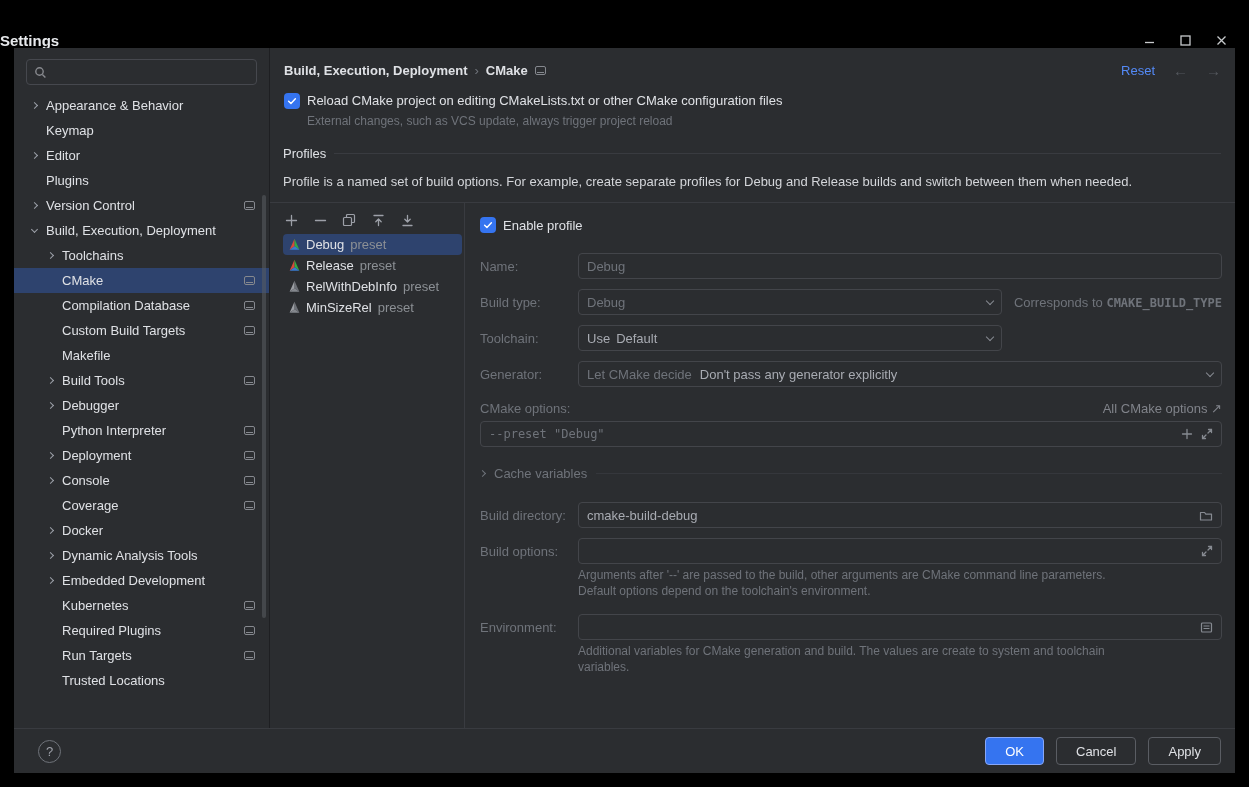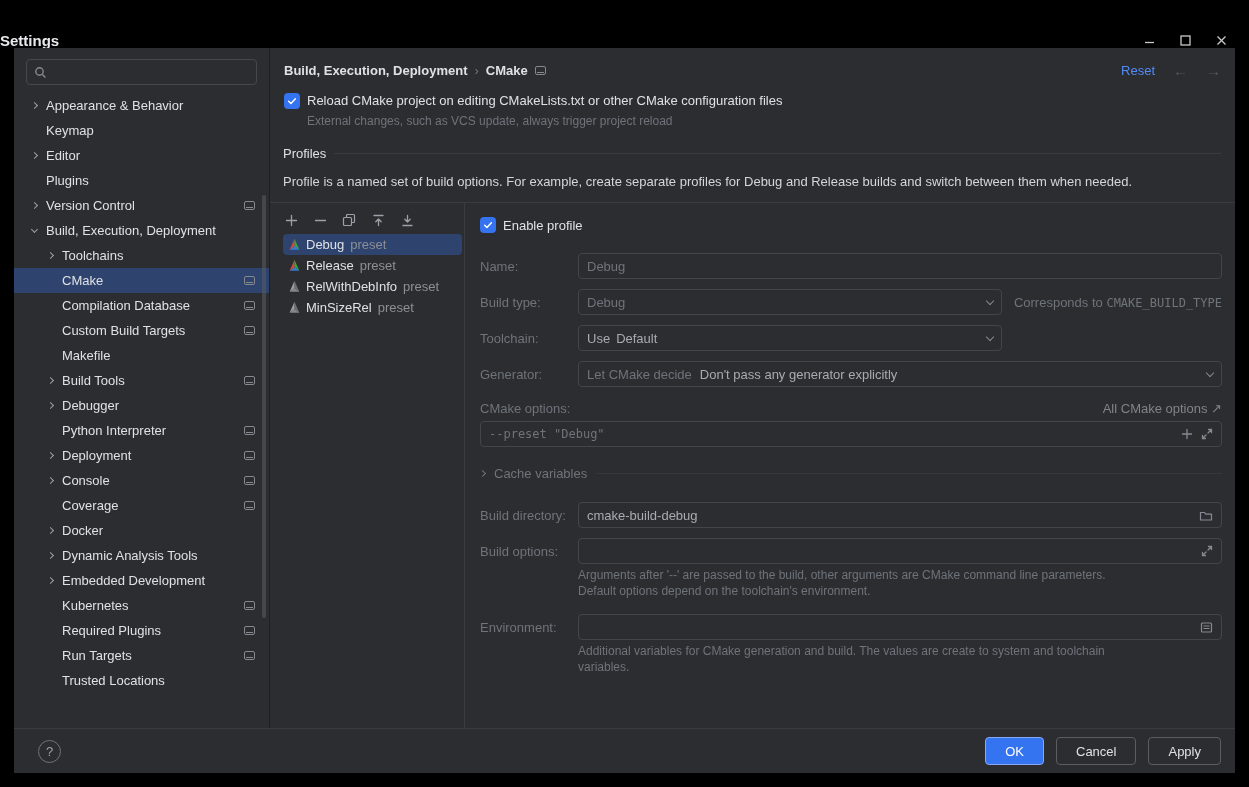--- a/index.html
+++ b/index.html
@@ -72,21 +72,21 @@
   .flabel{width:98px; flex:none; color:var(--muted);}
   .field{height:26px; border:1px solid #43454a; border-radius:4px; display:flex; align-items:center;
     padding:0 8px; gap:8px; background:transparent;}
   .grow{flex:1; min-width:0;}
   .fval{color:var(--muted); white-space:nowrap;}
   .fval.soft{color:#a8abb2;}
   .mono{font-family:"DejaVu Sans Mono",monospace; font-size:12px;}
   .cv{width:6px; height:6px; border-right:1.4px solid #868a91; border-bottom:1.4px solid #868a91;
     transform:rotate(45deg); flex:none; margin-top:-3px;}
   .fhint{color:var(--muted); white-space:nowrap;}
-  .fhint .mono{color:var(--muted);}
+  .fhint .mono{color:var(--muted);font-weight:bold;}
   .w424{width:424px; flex:none;}
   .sect-label-row{display:flex; align-items:center; margin:14px 0 5px;gap:46px;}
   .ext-link{margin-left:auto; color:#80838a; cursor:pointer;}
   .cache-row{display:flex; align-items:center; gap:9px; margin:19px 0 21px; color:var(--muted);}
   .cache-row i{width:5px; height:5px; border-right:1.3px solid var(--muted); border-bottom:1.3px solid var(--muted);
     transform:rotate(-45deg); flex:none;}
   .cache-line{flex:1; border-top:1px solid #35373c;}
   .hints{margin:-3px 0 15px 98px; font-size:12px; color:var(--muted); line-height:16px;}
   .ficon{flex:none; display:flex; align-items:center;}
   

